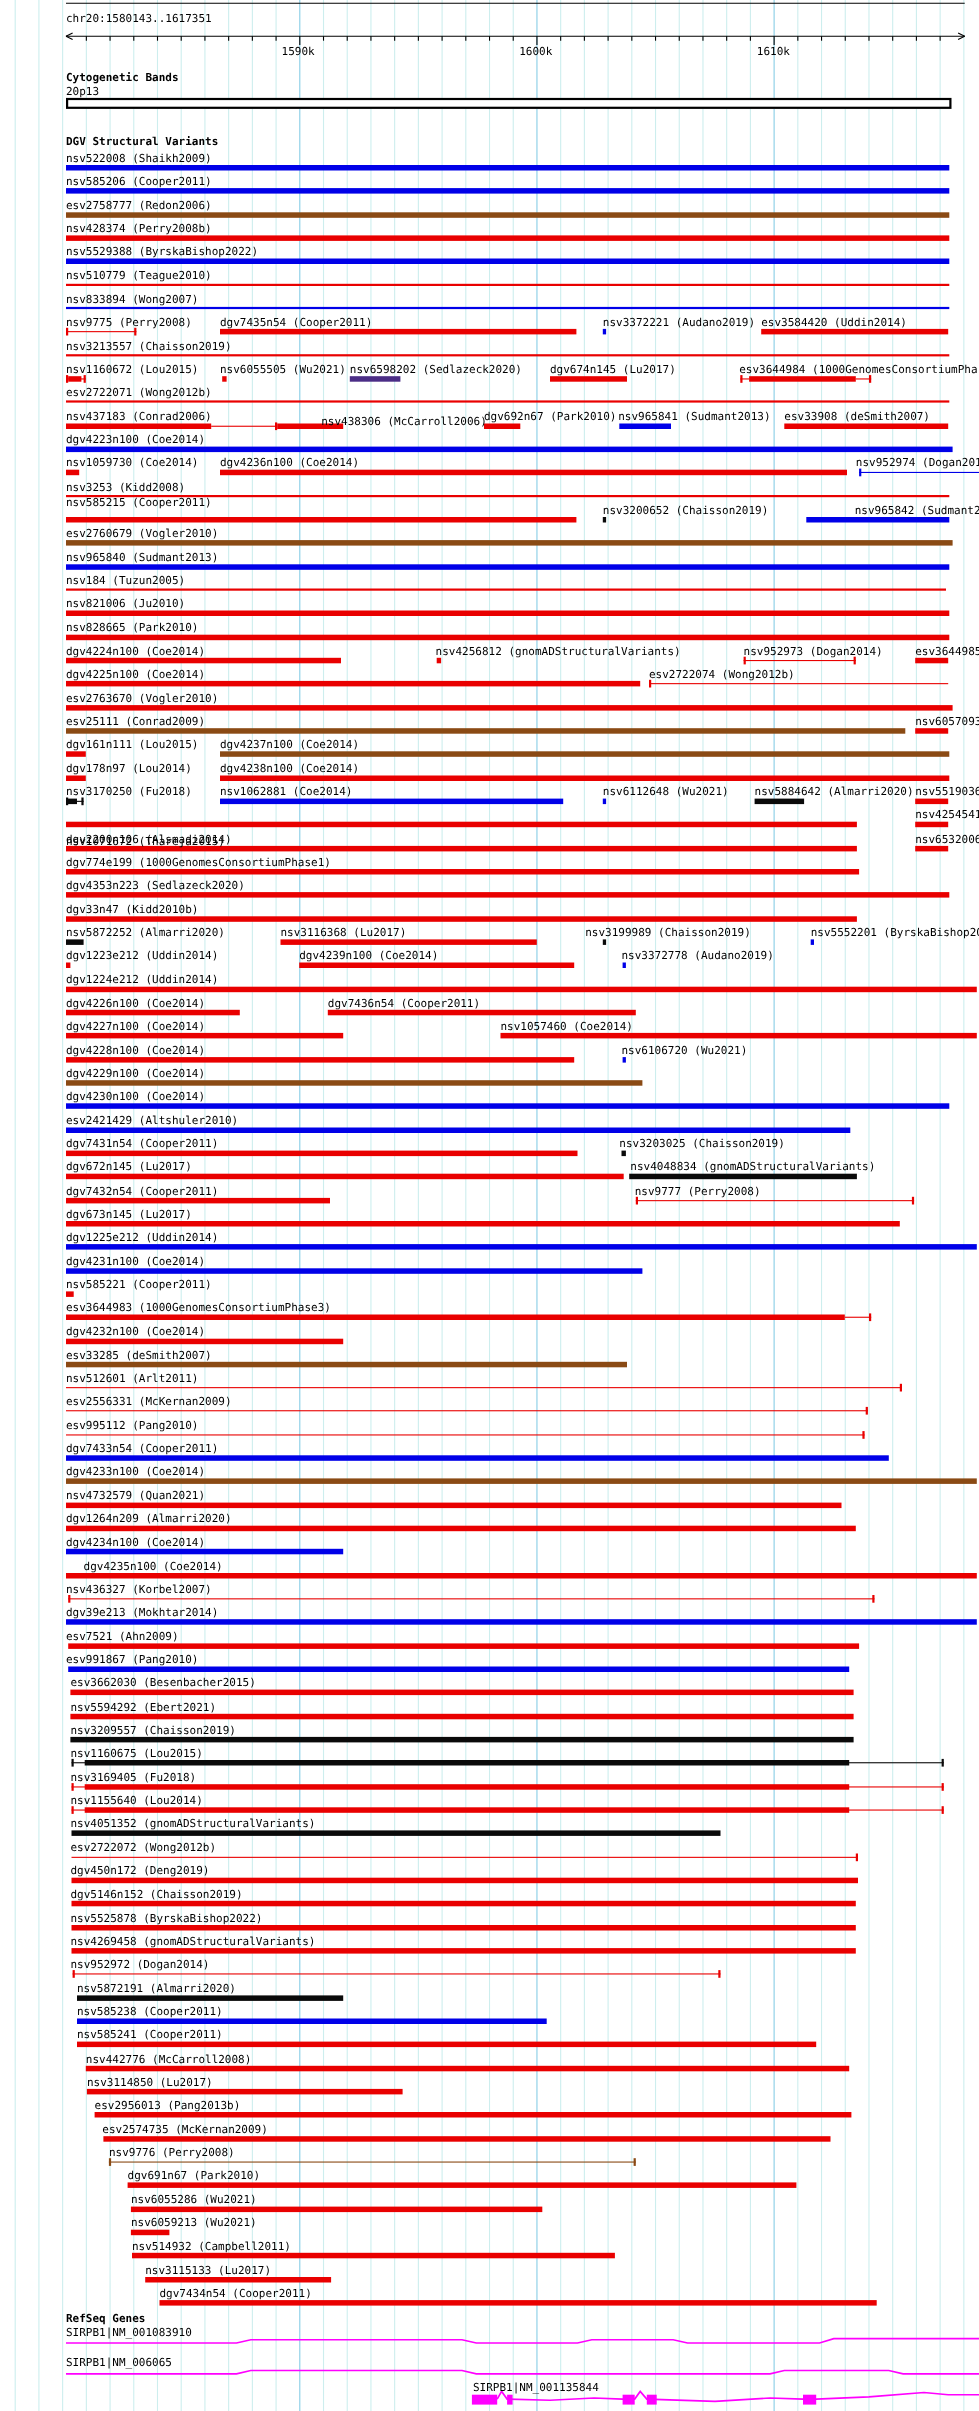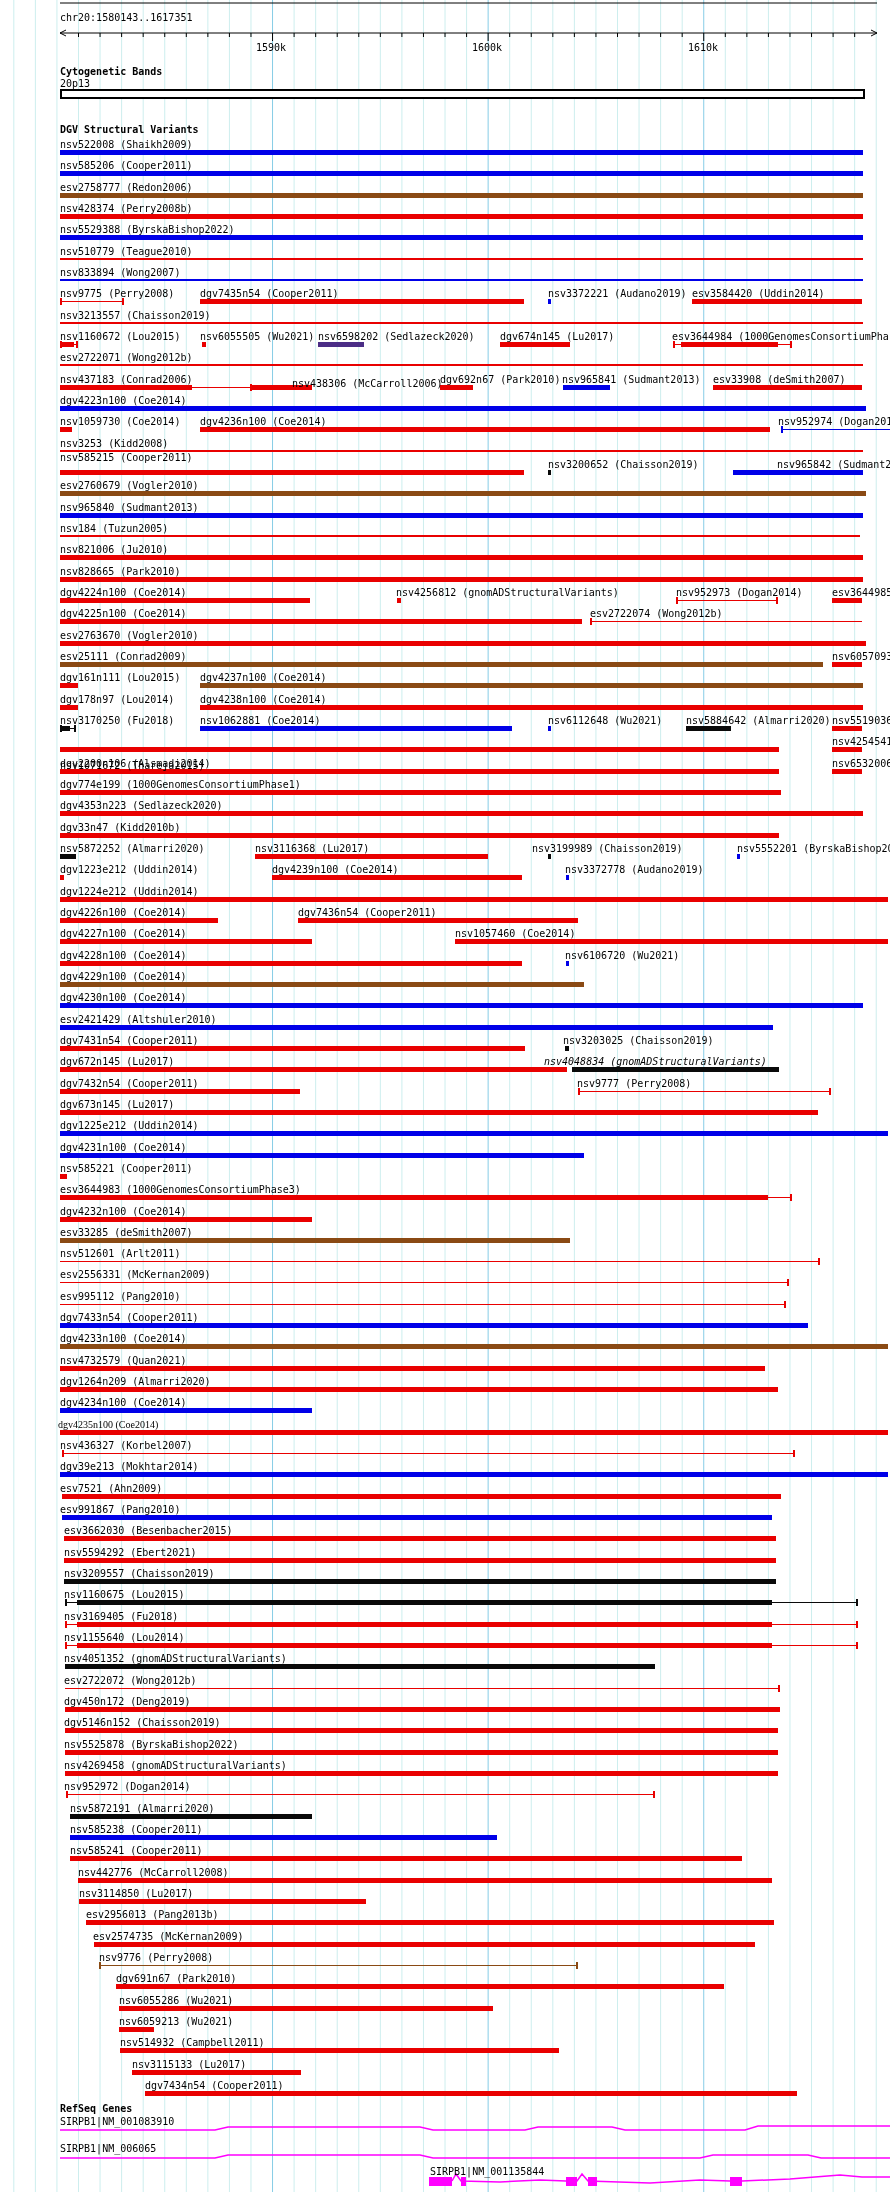--- a/index.html
+++ b/index.html
@@ -287,21 +287,21 @@
       <div class="lbl" style="left: 60px; top: 992.2px;">dgv4230n100 (Coe2014)</div>
       <div class="bar" style="left: 60px; top: 1003.2px; width: 803px; height: 5px; background: rgb(0, 0, 232);"></div>
       <div class="lbl" style="left: 60px; top: 1013.53px;">esv2421429 (Altshuler2010)</div>
       <div class="bar" style="left: 60px; top: 1024.53px; width: 713px; height: 5px; background: rgb(0, 0, 232);"></div>
       <div class="lbl" style="left: 60px; top: 1034.86px;">dgv7431n54 (Cooper2011)</div>
       <div class="bar" style="left: 60px; top: 1045.86px; width: 465px; height: 5px; background: rgb(233, 0, 0);"></div>
       <div class="lbl" style="left: 563px; top: 1034.86px;">nsv3203025 (Chaisson2019)</div>
       <div class="bar" style="left: 565px; top: 1045.86px; width: 4px; height: 5px; background: rgb(10, 10, 10);"></div>
       <div class="lbl" style="left: 60px; top: 1056.19px;">dgv672n145 (Lu2017)</div>
       <div class="bar" style="left: 60px; top: 1067.19px; width: 507px; height: 5px; background: rgb(233, 0, 0);"></div>
-      <div class="lbl" style="left: 544px; top: 1056.19px; font-style: italic;">nsv4048834 (gnomADStructuralVariants)</div>
+      <div class="lbl" style="left: 573px; top: 1056.19px;">nsv4048834 (gnomADStructuralVariants)</div>
       <div class="bar" style="left: 572px; top: 1067.19px; width: 207px; height: 5px; background: rgb(10, 10, 10);"></div>
       <div class="lbl" style="left: 60px; top: 1077.52px;">dgv7432n54 (Cooper2011)</div>
       <div class="bar" style="left: 60px; top: 1088.52px; width: 240px; height: 5px; background: rgb(233, 0, 0);"></div>
       <div class="lbl" style="left: 577px; top: 1077.52px;">nsv9777 (Perry2008)</div>
       <div class="bar" style="left: 578px; top: 1090.52px; width: 253px; height: 1px; background: rgb(233, 0, 0);"></div>
       <div class="bar" style="left: 578px; top: 1087.52px; width: 2px; height: 7px; background: rgb(233, 0, 0);"></div>
       <div class="bar" style="left: 829px; top: 1087.52px; width: 2px; height: 7px; background: rgb(233, 0, 0);"></div>
       <div class="lbl" style="left: 60px; top: 1098.85px;">dgv673n145 (Lu2017)</div>
       <div class="bar" style="left: 60px; top: 1109.85px; width: 758px; height: 5px; background: rgb(233, 0, 0);"></div>
       <div class="lbl" style="left: 60px; top: 1120.18px;">dgv1225e212 (Uddin2014)</div>
@@ -330,21 +330,21 @@
       <div class="lbl" style="left: 60px; top: 1312.15px;">dgv7433n54 (Cooper2011)</div>
       <div class="bar" style="left: 60px; top: 1323.15px; width: 748px; height: 5px; background: rgb(0, 0, 232);"></div>
       <div class="lbl" style="left: 60px; top: 1333.48px;">dgv4233n100 (Coe2014)</div>
       <div class="bar" style="left: 60px; top: 1344.48px; width: 828px; height: 5px; background: rgb(138, 74, 20);"></div>
       <div class="lbl" style="left: 60px; top: 1354.81px;">nsv4732579 (Quan2021)</div>
       <div class="bar" style="left: 60px; top: 1365.81px; width: 705px; height: 5px; background: rgb(233, 0, 0);"></div>
       <div class="lbl" style="left: 60px; top: 1376.14px;">dgv1264n209 (Almarri2020)</div>
       <div class="bar" style="left: 60px; top: 1387.14px; width: 718px; height: 5px; background: rgb(233, 0, 0);"></div>
       <div class="lbl" style="left: 60px; top: 1397.47px;">dgv4234n100 (Coe2014)</div>
       <div class="bar" style="left: 60px; top: 1408.47px; width: 252px; height: 5px; background: rgb(0, 0, 232);"></div>
-      <div class="lbl" style="left: 58px; top: 1418.8px; font-family: Liberation Serif, serif;">dgv4235n100 (Coe2014)</div>
+      <div class="lbl" style="left: 76px; top: 1418.8px;">dgv4235n100 (Coe2014)</div>
       <div class="bar" style="left: 60px; top: 1429.8px; width: 828px; height: 5px; background: rgb(233, 0, 0);"></div>
       <div class="lbl" style="left: 60px; top: 1440.13px;">nsv436327 (Korbel2007)</div>
       <div class="bar" style="left: 62px; top: 1453.13px; width: 733px; height: 1px; background: rgb(233, 0, 0);"></div>
       <div class="bar" style="left: 62px; top: 1450.13px; width: 2px; height: 7px; background: rgb(233, 0, 0);"></div>
       <div class="bar" style="left: 793px; top: 1450.13px; width: 2px; height: 7px; background: rgb(233, 0, 0);"></div>
       <div class="lbl" style="left: 60px; top: 1461.46px;">dgv39e213 (Mokhtar2014)</div>
       <div class="bar" style="left: 60px; top: 1472.46px; width: 828px; height: 5px; background: rgb(0, 0, 232);"></div>
       <div class="lbl" style="left: 60px; top: 1482.79px;">esv7521 (Ahn2009)</div>
       <div class="bar" style="left: 62px; top: 1493.79px; width: 719px; height: 5px; background: rgb(233, 0, 0);"></div>
       <div class="lbl" style="left: 60px; top: 1504.12px;">esv991867 (Pang2010)</div>

